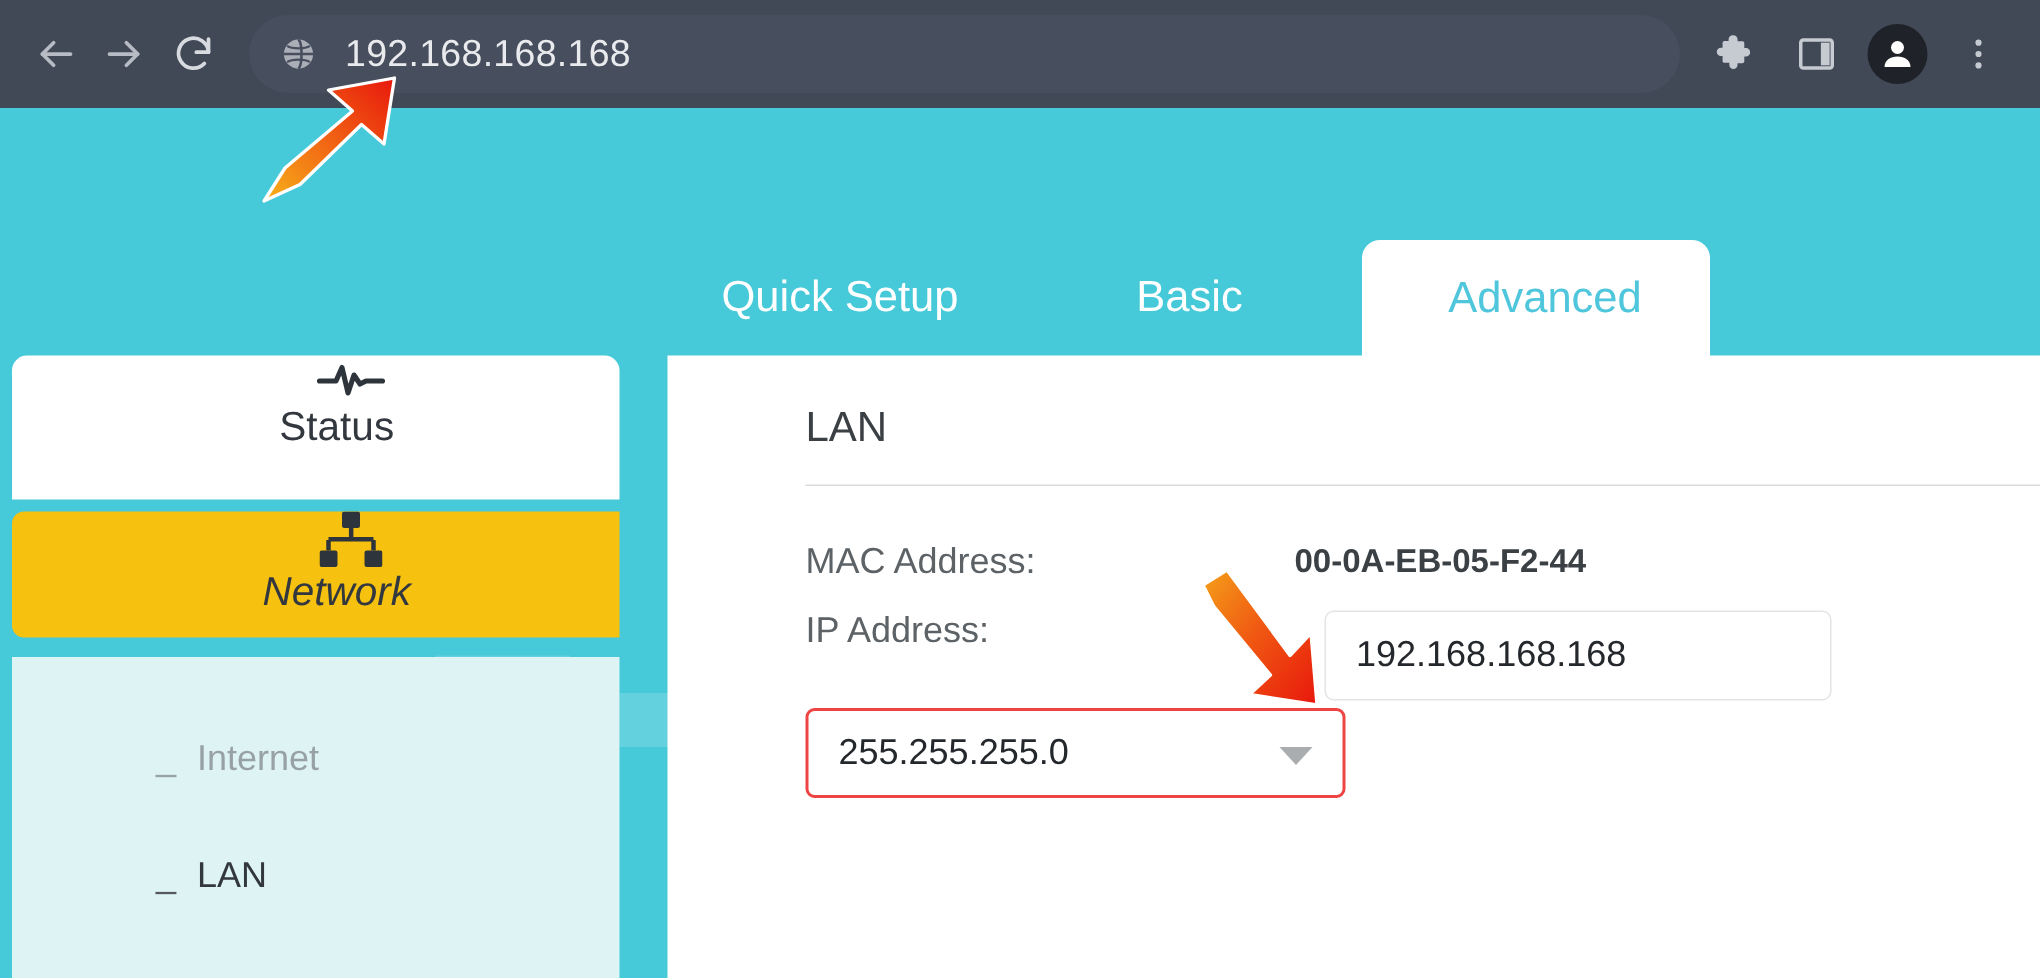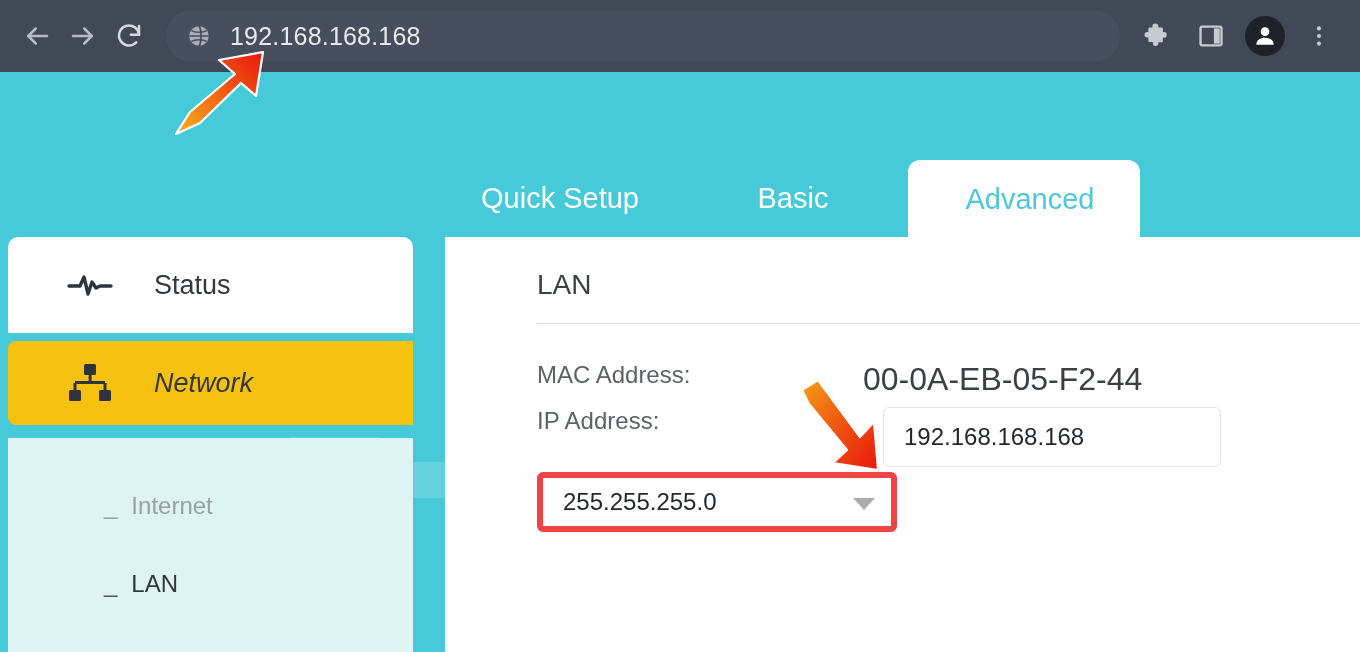--- a/index.html
+++ b/index.html
@@ -134,20 +134,21 @@
     width: 405px;
     height: 415px;
   }
   .side-card {
     position: absolute;
     left: 0;
     width: 405px;
     box-sizing: border-box;
     display: flex;
     align-items: center;
+    flex-direction: column;
   }
   .side-status {
     top: 0;
     height: 96px;
     background: #ffffff;
     border-radius: 10px 10px 0 0;
   }
   .side-network {
     top: 104px;
     height: 84px;
@@ -235,22 +236,23 @@
   .row-ip { top: 170px; height: 62px; gap: 20px; }
   .row-subnet { top: 235px; height: 62px; }
 
   .field-label {
     width: 326px;
     flex: 0 0 auto;
     font-size: 24px;
     color: #5c6266;
   }
   .field-static {
-    font-size: 32px;
+    font-size: 22px;
     color: #3b4045;
+    font-weight: bold;
   }
   .field-input {
     width: 338px;
     height: 60px;
     box-sizing: border-box;
     border: 1px solid #e2e4e6;
     border-radius: 6px;
     background: #ffffff;
     font-family: "Liberation Sans", sans-serif;
     font-size: 24px;
@@ -260,21 +262,21 @@
   }
   .field-select-wrap {
     position: relative;
     width: 360px;
     height: 60px;
   }
   .field-select {
     width: 360px;
     height: 60px;
     box-sizing: border-box;
-    border: 6px solid #ef4444;
+    border: 2px solid #ef4444;
     border-radius: 6px;
     background: #ffffff;
     font-size: 24px;
     color: #24282c;
     display: flex;
     align-items: center;
     padding: 0 20px;
   }
   .caret {
     position: absolute;

